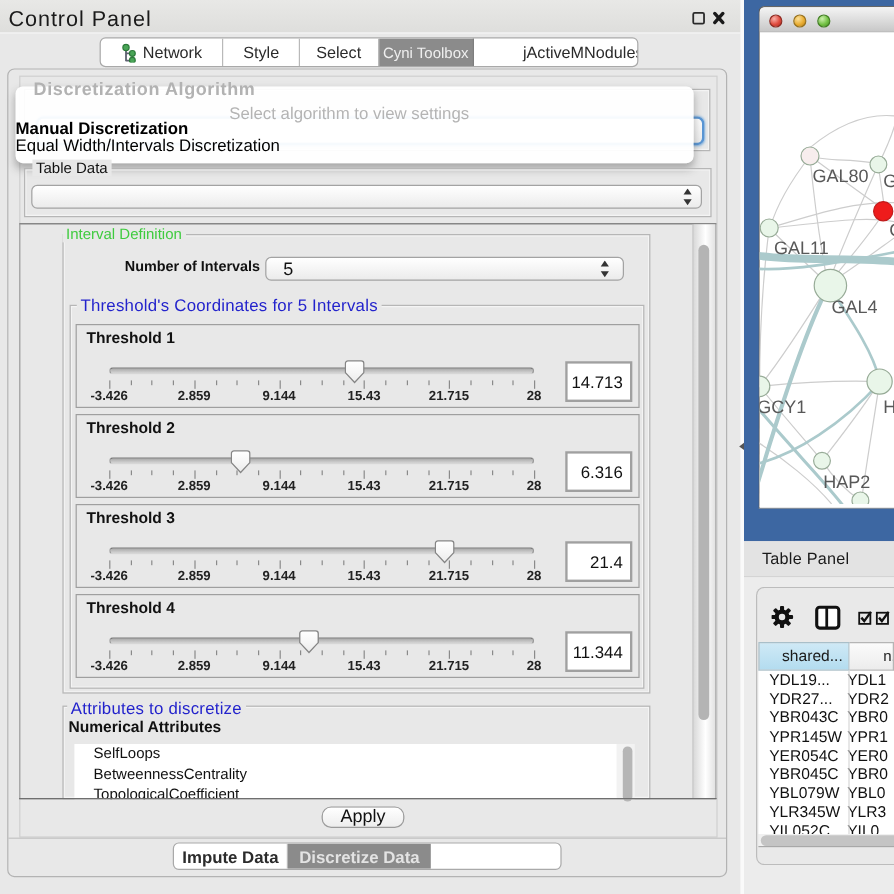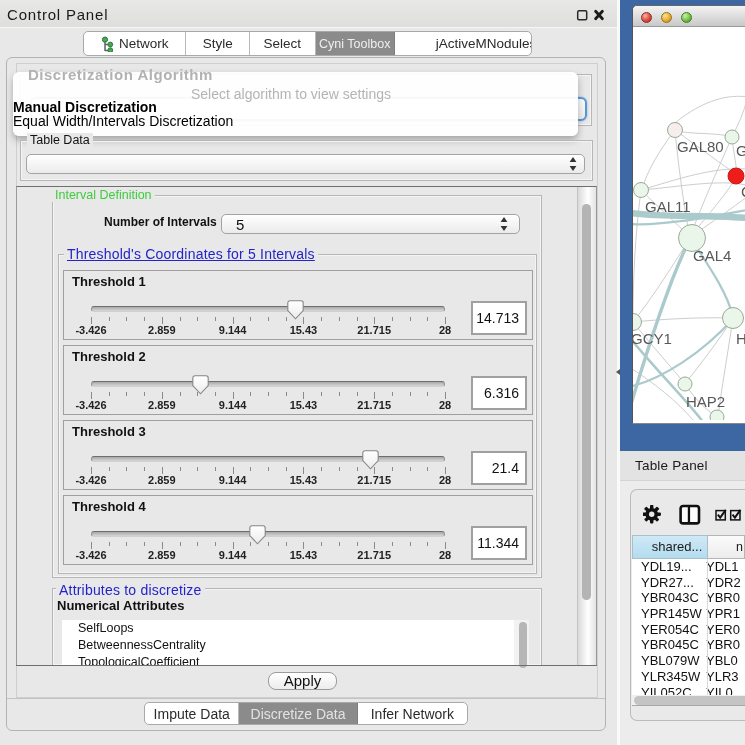--- a/index.html
+++ b/index.html
@@ -2,21 +2,21 @@
 <html><head>
 <meta charset="utf-8">
 <style>
 * { margin:0; padding:0; box-sizing:border-box; }
 html,body { width:745px; height:745px; overflow:hidden; }
 body { font-family:"Liberation Sans", sans-serif; background:#e8e8e8; position:relative; }
 .abs { position:absolute; }
 
 
 #titlebar { left:0; top:0; width:617px; height:28px; background:linear-gradient(#e8e8e6,#dededc); border-bottom:1px solid #f6f6f6; }
-#titlebar .t { position:absolute; left:7px; top:6px; font-size:15px; letter-spacing:0.8px; color:#1a1a1a; }
+#titlebar .t { position:absolute; left:7px; top:6px; font-size:18px; letter-spacing:0.8px; color:#1a1a1a; }
 
 #toptabs { left:83px; top:31px; width:449px; height:25px; background:#fff; border:1px solid #a9a9a9; border-radius:5px; display:flex; overflow:hidden; font-size:13.5px; color:#2b2b2b; }
 #toptabs .seg { display:flex; align-items:center; justify-content:center; border-right:1px solid #b9b9b9; height:100%; }
 #toptabs .seg:last-child { border-right:none;padding-left:46px; }
 #toptabs .dark { background:#8b8b8b; color:#efefef; border-right-color:#7e7e7e; }
 
 #panel { left:6px; top:57px; width:600px; height:674px; border:1px solid #b3b3b3; border-radius:6px; background:#e8e8e8; }
 #innerpanel { left:16px; top:63px; width:582px; height:635px; border:1px solid #cfcfcf; }
 
 
@@ -47,42 +47,42 @@
 #sb-main-track { left:577px; top:187px; width:19px; height:478px; background:linear-gradient(90deg,#d9d9d9,#ffffff 55%,#e2e2e2); border-left:1px solid #c2c2c2; }
 #sb-main-thumb { left:582px; top:204px; width:9px; height:396px; background:#b4b4b4; border-radius:4.5px; }
 
 
 #grp-int { left:52px; top:195px; width:490px; height:383px; border:1px solid #b6b6b6; box-shadow:inset 0 0 0 1px #f4f4f4; }
 #grp-int-title { left:52px; top:188px; color:#3fcb3f; }
 #noi-label { left:104px; top:215px; font-size:12px; font-weight:bold; color:#111; }
 #combo-noi { left:221px; top:214px; width:299px; height:20px; }
 
 #grp-thr { left:58px; top:254px; width:479px; height:320px; border:1px solid #b6b6b6; box-shadow:inset 0 0 0 1px #f4f4f4; }
-#grp-thr-title { left:64px; top:246px; color:#2323cc; font-size:14px; letter-spacing:0.2px;text-decoration:underline; }
+#grp-thr-title { left:64px; top:246px; color:#2323cc; font-size:14px; letter-spacing:0.2px; }
 
 .tpanel { position:absolute; left:63px; width:470px; height:70px; border:1px solid #9f9f9f; background:#e8e8e8; }
 .tpanel .tlabel { position:absolute; left:8px; top:3px; font-size:13px; font-weight:bold; color:#111; }
 .track { position:absolute; left:27px; top:35px; width:354px; height:6px; border-radius:3px; background:linear-gradient(#a8a8a8,#d6d6d6); border:1px solid #949494; border-top-color:#6e6e6e; border-bottom-color:#d0d0d0; }
 .vbox { position:absolute; left:407px; top:30px; width:56px; height:34px; background:#fff; border:2px solid #a0a0a0; font-size:14px; color:#111; text-align:right; padding:8px 6px 0 0; line-height:14px; }
 
 
 #grp-attr { left:52px; top:588px; width:490px; height:78px; border:1px solid #b6b6b6; box-shadow:inset 0 0 0 1px #f4f4f4; }
 #grp-attr-title { left:56px; top:582px; color:#2323cc; font-size:14px; letter-spacing:0.2px; }
 #num-attr { left:57px; top:598px; font-size:13px; font-weight:bold; color:#111; }
 #attrlist { left:62px; top:620px; width:452px; height:46px; background:#fff; font-size:12.5px; color:#111; overflow:hidden; }
 #attrlist div { padding:1px 0 1px 16px; line-height:15px; }
 #attrlist-sb { left:514px; top:620px; width:15px; height:46px; background:#f2f2f2; }
 #attrlist-thumb { left:519px; top:622px; width:8px; height:46px; background:#b6b6b6; border-radius:4px; }
 
 #applybtn { left:268px; top:672px; width:69px; height:18px; background:linear-gradient(#ffffff,#ededed); border:1px solid #9b9b9b; border-radius:8px; font-size:15px; color:#111; text-align:center; line-height:16px; }
 #bottomsep { left:7px; top:698px; width:598px; height:1px; background:#c2c2c2; }
 #spbottom { left:16px; top:665px; width:581px; height:1px; background:#6f6f6f; z-index:3; }
 
 #bottomtabs { left:144px; top:702px; width:324px; height:23px; background:#fff; border:1px solid #a9a9a9; border-radius:5px; display:flex; overflow:hidden; font-size:14px; color:#2b2b2b; }
-#bottomtabs .seg { display:flex; align-items:center; justify-content:center; border-right:1px solid #b9b9b9; height:100%; }
+#bottomtabs .seg { display:flex; align-items:center; justify-content:center; border-right:1px solid #b9b9b9; height:100%;font-weight:bold; }
 #bottomtabs .seg:last-child { border-right:none; }
 #bottomtabs .dark { background:#8b8b8b; color:#e3e3e3; border-right-color:#7e7e7e; }
 
 
 #rightsplit { left:617px; top:0; width:3px; height:745px; background:#fafafa; }
 #bluebg { left:620px; top:0; width:125px; height:451px; background:#3d67a2; }
 #netwin { left:632px; top:5px; width:113px; height:419px; background:#fff; border-left:1px solid #555; border-top:1px solid #666; border-bottom:1px solid #888; border-top-left-radius:5px; }
 #nettitle { left:633px; top:6px; width:112px; height:21px; background:linear-gradient(#f4f4f4,#c8c8c8); border-bottom:1px solid #9a9a9a; border-top-left-radius:5px; }
 .light { position:absolute; top:11.5px; width:11px; height:11px; border-radius:50%; }
 
@@ -365,21 +365,20 @@
 
 <div class="abs" id="sb-main-track"></div>
 <div class="abs" id="sb-main-thumb"></div>
 
 <div class="abs" id="applybtn">Apply</div>
 <div class="abs" id="bottomsep"></div>
 <div class="abs" id="spbottom"></div>
 <div class="abs" id="bottomtabs">
   <div class="seg" style="width:95px">Impute Data</div>
   <div class="seg dark" style="width:119px">Discretize Data</div>
-  <div class="seg" style="width:110px">Infer Network</div>
 </div>
 
 <div class="abs" id="rightsplit"></div>
 <div class="abs" id="bluebg"></div>
 <div class="abs" id="splitarrow"></div>
 <div class="abs" id="netwin"></div>
 <div class="abs" id="nettitle"></div>
 <div class="abs light" style="left:641px;background:radial-gradient(circle at 35% 30%,#f8b0a8,#df4b3e 55%,#a62e24);border:1px solid #8f2b22"></div>
 <div class="abs light" style="left:661px;background:radial-gradient(circle at 35% 30%,#fbe09a,#e9ad32 55%,#b07c1c);border:1px solid #97711c"></div>
 <div class="abs light" style="left:681px;background:radial-gradient(circle at 35% 30%,#cdf0ae,#74c246 55%,#468c24);border:1px solid #417f22"></div>

